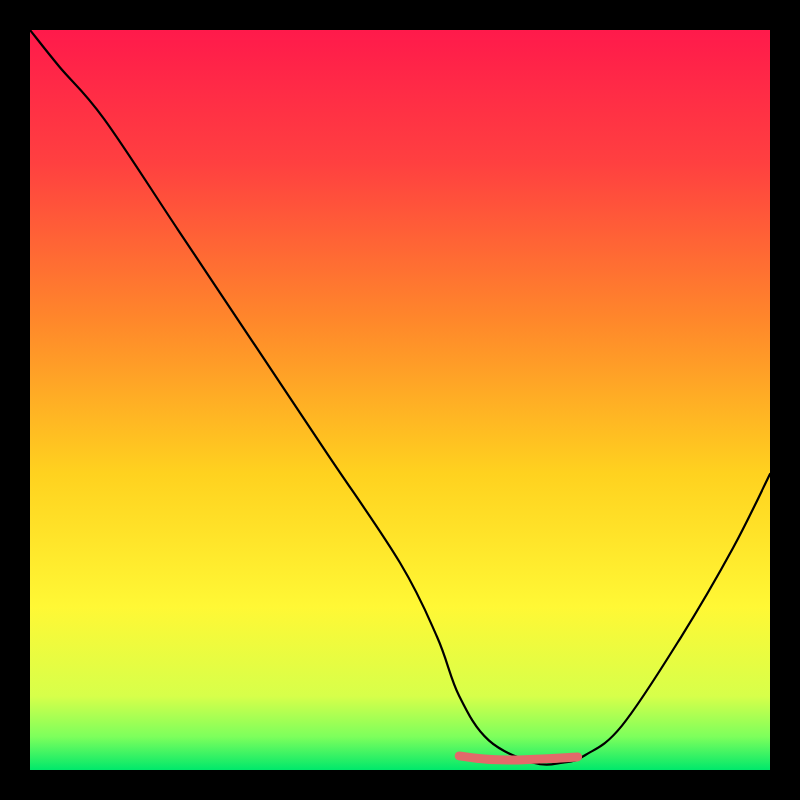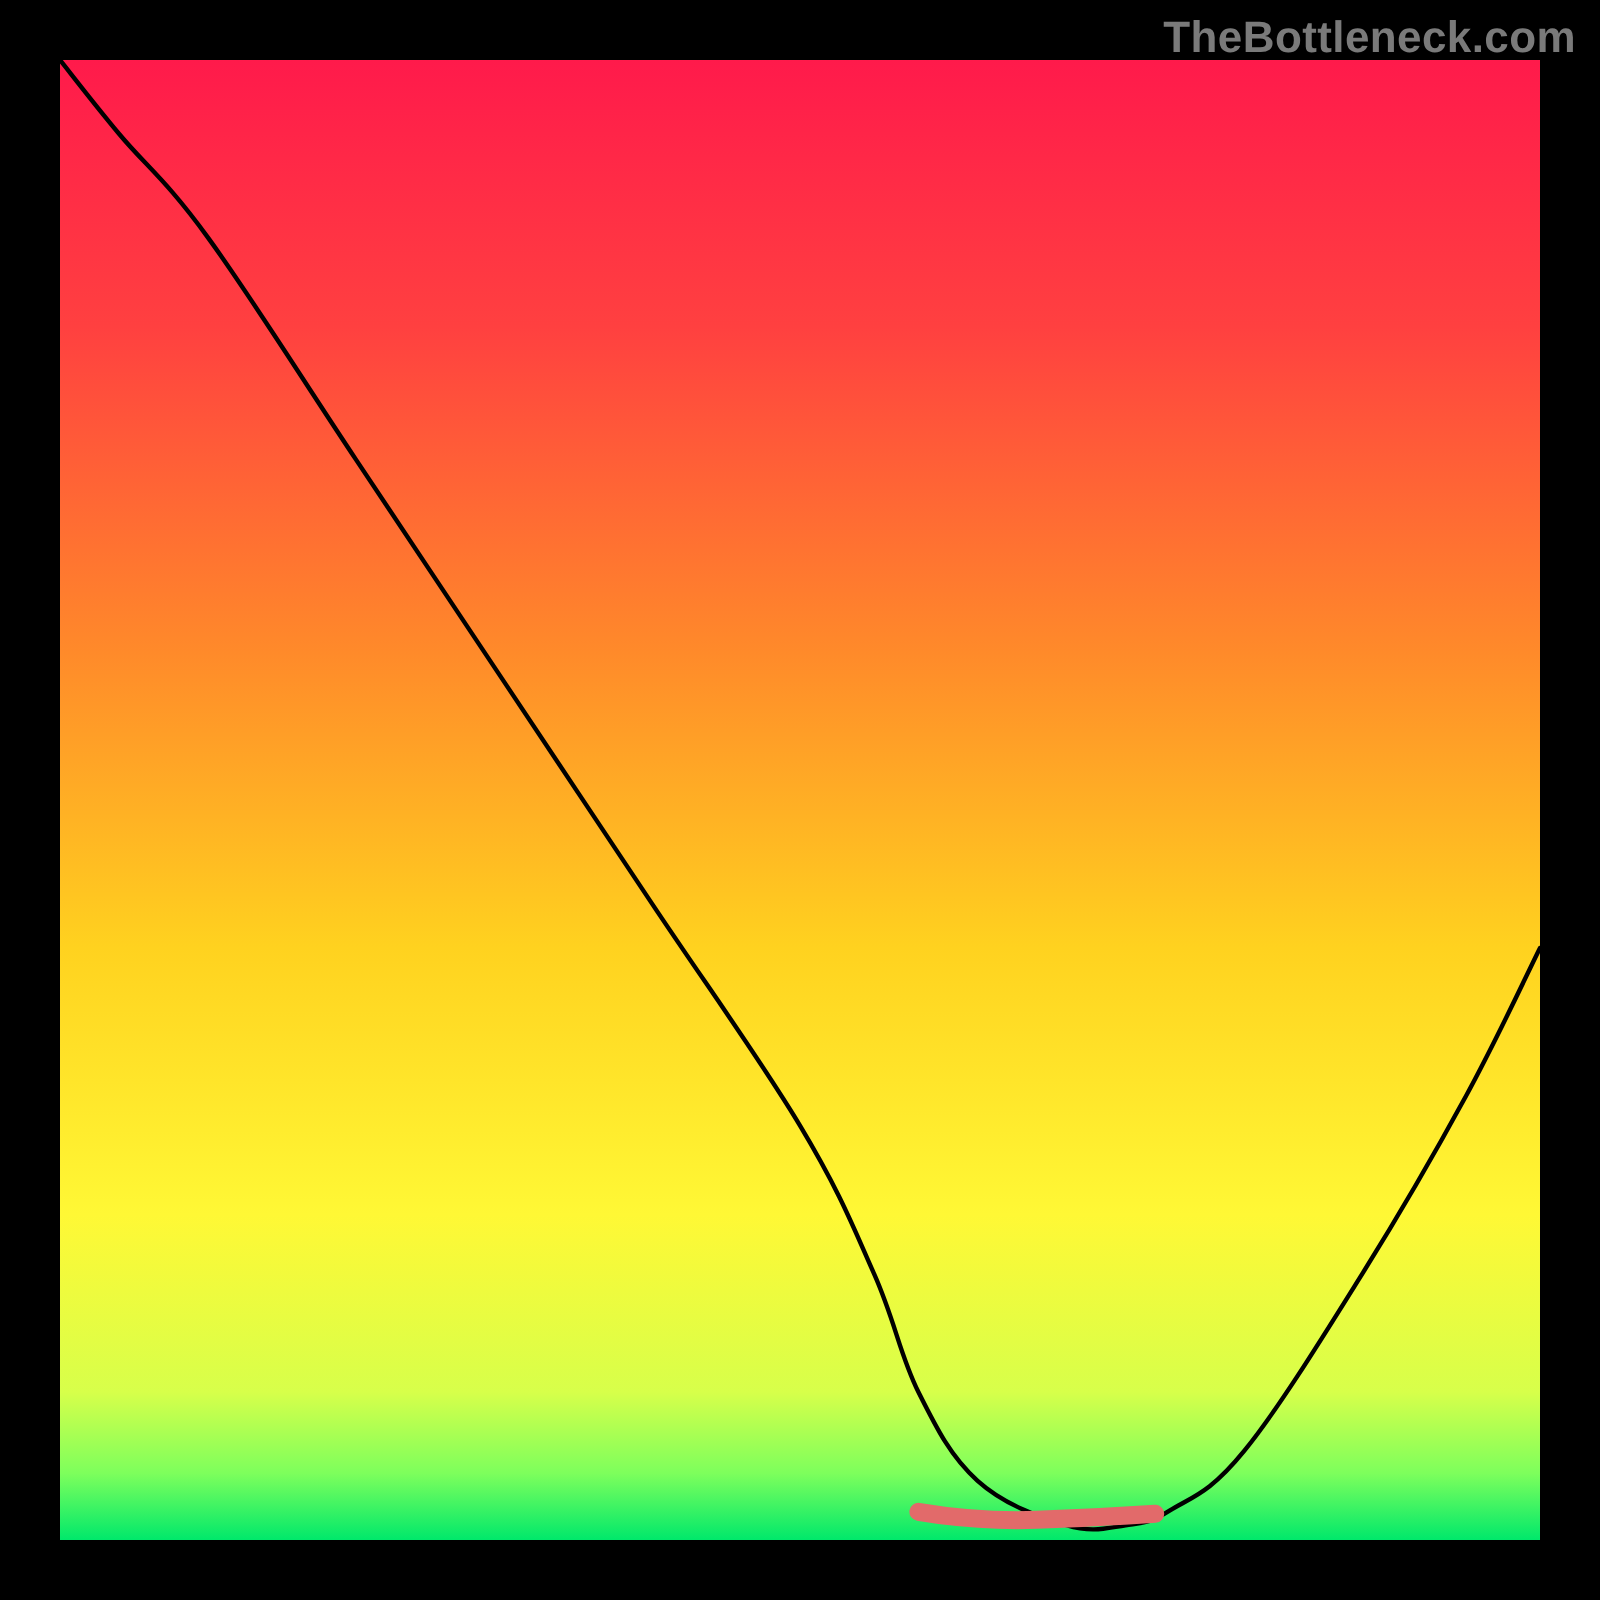--- a/index.html
+++ b/index.html
@@ -55,14 +55,13 @@
             <stop offset="90%" stop-color="#d7ff4a"></stop>
             <stop offset="95.5%" stop-color="#7dff5c"></stop>
             <stop offset="100%" stop-color="#00e86b"></stop>
           </linearGradient>
       </defs>
       <rect x="0" y="0" width="740" height="740" fill="url(#bg-grad)"></rect>
       <path id="curve-path" fill="none" stroke="#000000" stroke-width="2.2" stroke-linejoin="round" stroke-linecap="round" d="M 0.00 0.00 C 5.33 6.66, 16.28 21.02, 29.60 37.00 C 42.92 52.98, 52.69 59.50, 74.00 88.80 C 95.31 118.10, 121.36 159.84, 148.00 199.80 C 174.64 239.76, 195.36 270.84, 222.00 310.80 C 248.64 350.76, 269.36 381.84, 296.00 421.80 C 322.64 461.76, 350.02 499.50, 370.00 532.80 C 389.98 566.10, 396.34 582.82, 407.00 606.80 C 417.66 630.78, 419.88 647.35, 429.20 666.00 C 438.52 684.65, 445.48 698.41, 458.80 710.40 C 472.12 722.39, 489.88 728.60, 503.20 732.60 C 516.52 736.60, 523.48 733.93, 532.80 732.60 C 542.12 731.27, 544.34 731.86, 555.00 725.20 C 565.66 718.54, 574.68 716.91, 592.00 695.60 C 609.32 674.29, 631.22 638.77, 651.20 606.80 C 671.18 574.83, 687.02 547.30, 703.00 518.00 C 718.98 488.70, 733.34 457.32, 740.00 444.00"></path>
       <path id="flat-path" fill="none" stroke="#e26a6a" stroke-width="9" stroke-linecap="round" d="M 429.20 725.90 Q 458.80 730.90, 488.40 729.90 T 547.60 726.90"></path>
     </svg>
   </div>
-  <div class="watermark">TheBottleneck.com</div>
 </div>
 
 </body></html>

